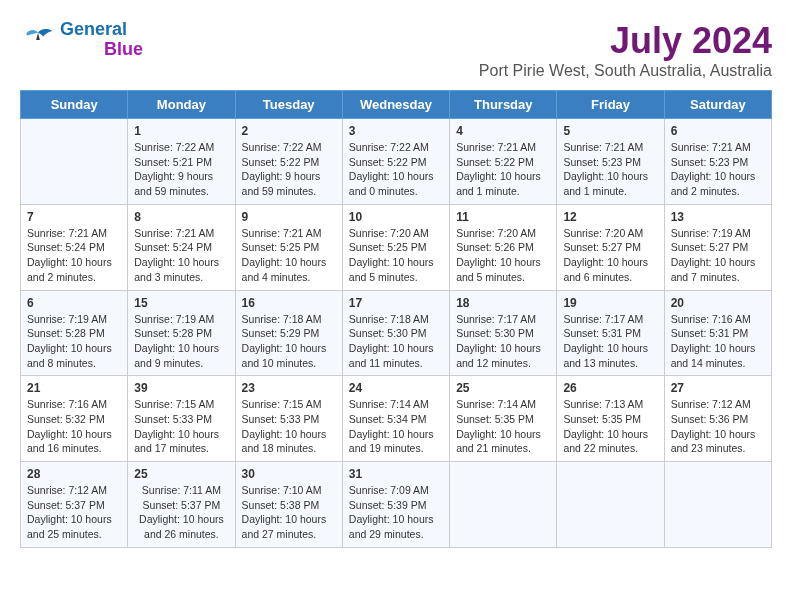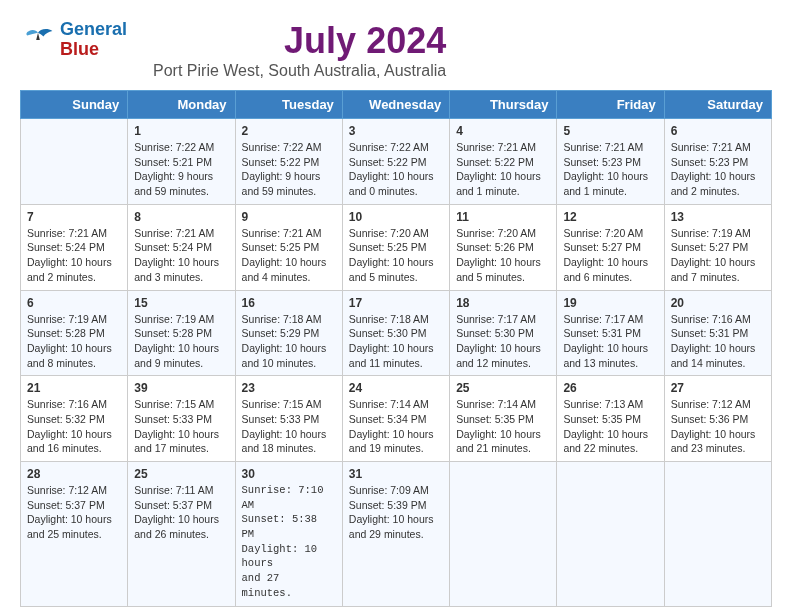--- a/index.html
+++ b/index.html
@@ -5,20 +5,21 @@
     * { box-sizing: border-box; margin: 0; padding: 0; }
     body {
       font-family: Arial, sans-serif;
       background: #fff;
       width: 792px;
       min-height: 612px;
       padding: 20px;
     }
     .header {
       display: flex;
+      justify-content: space-between;
       align-items: flex-start;
       margin-bottom: 10px;
     }
     .logo {
       display: flex;
       align-items: center;
       gap: 4px;
     }
     .logo-text {
       font-size: 18px;
@@ -47,21 +48,21 @@
       margin-left: 26px;
     }
     table {
       width: 100%;
       border-collapse: collapse;
       table-layout: fixed;
     }
     thead tr th {
       background-color: #3a7fc1;
       color: #fff;
-      text-align: right;
+      text-align: center;
       padding: 6px 8px;
       font-size: 13px;
       font-weight: bold;
       border: 1px solid #5a9fd4;
     }
     tbody tr td {
       border: 1px solid #ccc;
       vertical-align: top;
       padding: 5px 6px;
       font-size: 10.5px;
@@ -89,21 +90,21 @@
 
 <div class="header">
   <div class="logo">
     <svg class="logo-bird" viewBox="0 0 40 32" xmlns="http://www.w3.org/2000/svg">
       <path d="M20 8 C22 4, 30 2, 36 6 C32 7, 28 9, 26 12 C24 10, 22 9, 20 8Z" fill="#1a6faf"></path>
       <path d="M20 8 C18 5, 14 4, 10 6 C8 7, 6 9, 8 11 C12 10, 16 9, 20 8Z" fill="#4a9fd4"></path>
       <path d="M20 8 L22 16 L18 16 Z" fill="#333"></path>
     </svg>
     <div>
       <div class="logo-text"><span>General</span></div>
-      <div class="logo-text" style="color:#b91c1c;">Blue</div>
+      <div class="logo-text" style="color:#a21caf;margin-left:44px;">Blue</div>
     </div>
   </div>
   <div class="title-block">
     <div class="month-title">July 2024</div>
     <div class="location-title">Port Pirie West, South Australia, Australia</div>
   </div>
 </div>
 
 <table>
   <thead>
@@ -319,28 +320,28 @@
       <tr>
         <td>
           <span class="day-number">28</span>
           <div class="day-info" style="white-space: pre-line;">Sunrise: 7:12 AM
 Sunset: 5:37 PM
 Daylight: 10 hours
 and 25 minutes.</div>
         </td>
         <td>
           <span class="day-number">25</span>
-          <div class="day-info" style="white-space: pre-line;">Sunrise: 7:11 AM
+          <div class="day-info" style="white-space: pre-line; text-align: center;">Sunrise: 7:11 AM
 Sunset: 5:37 PM
 Daylight: 10 hours
 and 26 minutes.</div>
         </td>
         <td>
           <span class="day-number">30</span>
-          <div class="day-info" style="white-space: pre-line; font-family: Liberation Mono, monospace;">Sunrise: 7:10 AM
+          <div class="day-info" style="white-space: pre-line;">Sunrise: 7:10 AM
 Sunset: 5:38 PM
 Daylight: 10 hours
 and 27 minutes.</div>
         </td>
         <td>
           <span class="day-number">31</span>
           <div class="day-info" style="white-space: pre-line;">Sunrise: 7:09 AM
 Sunset: 5:39 PM
 Daylight: 10 hours
 and 29 minutes.</div>

